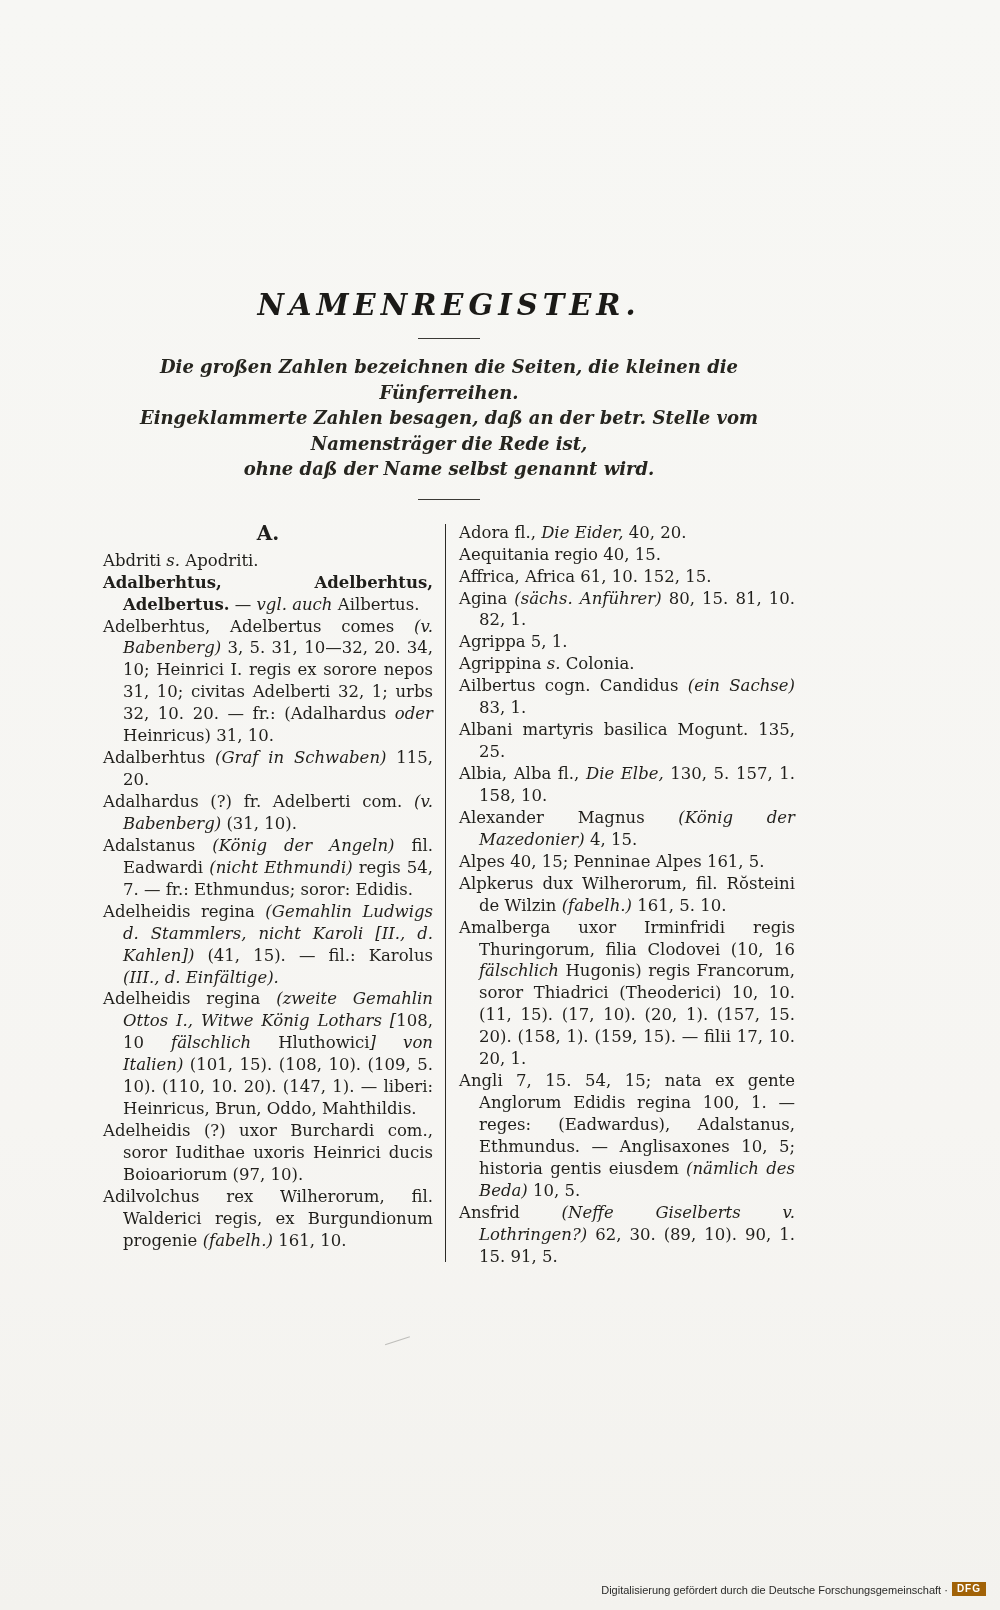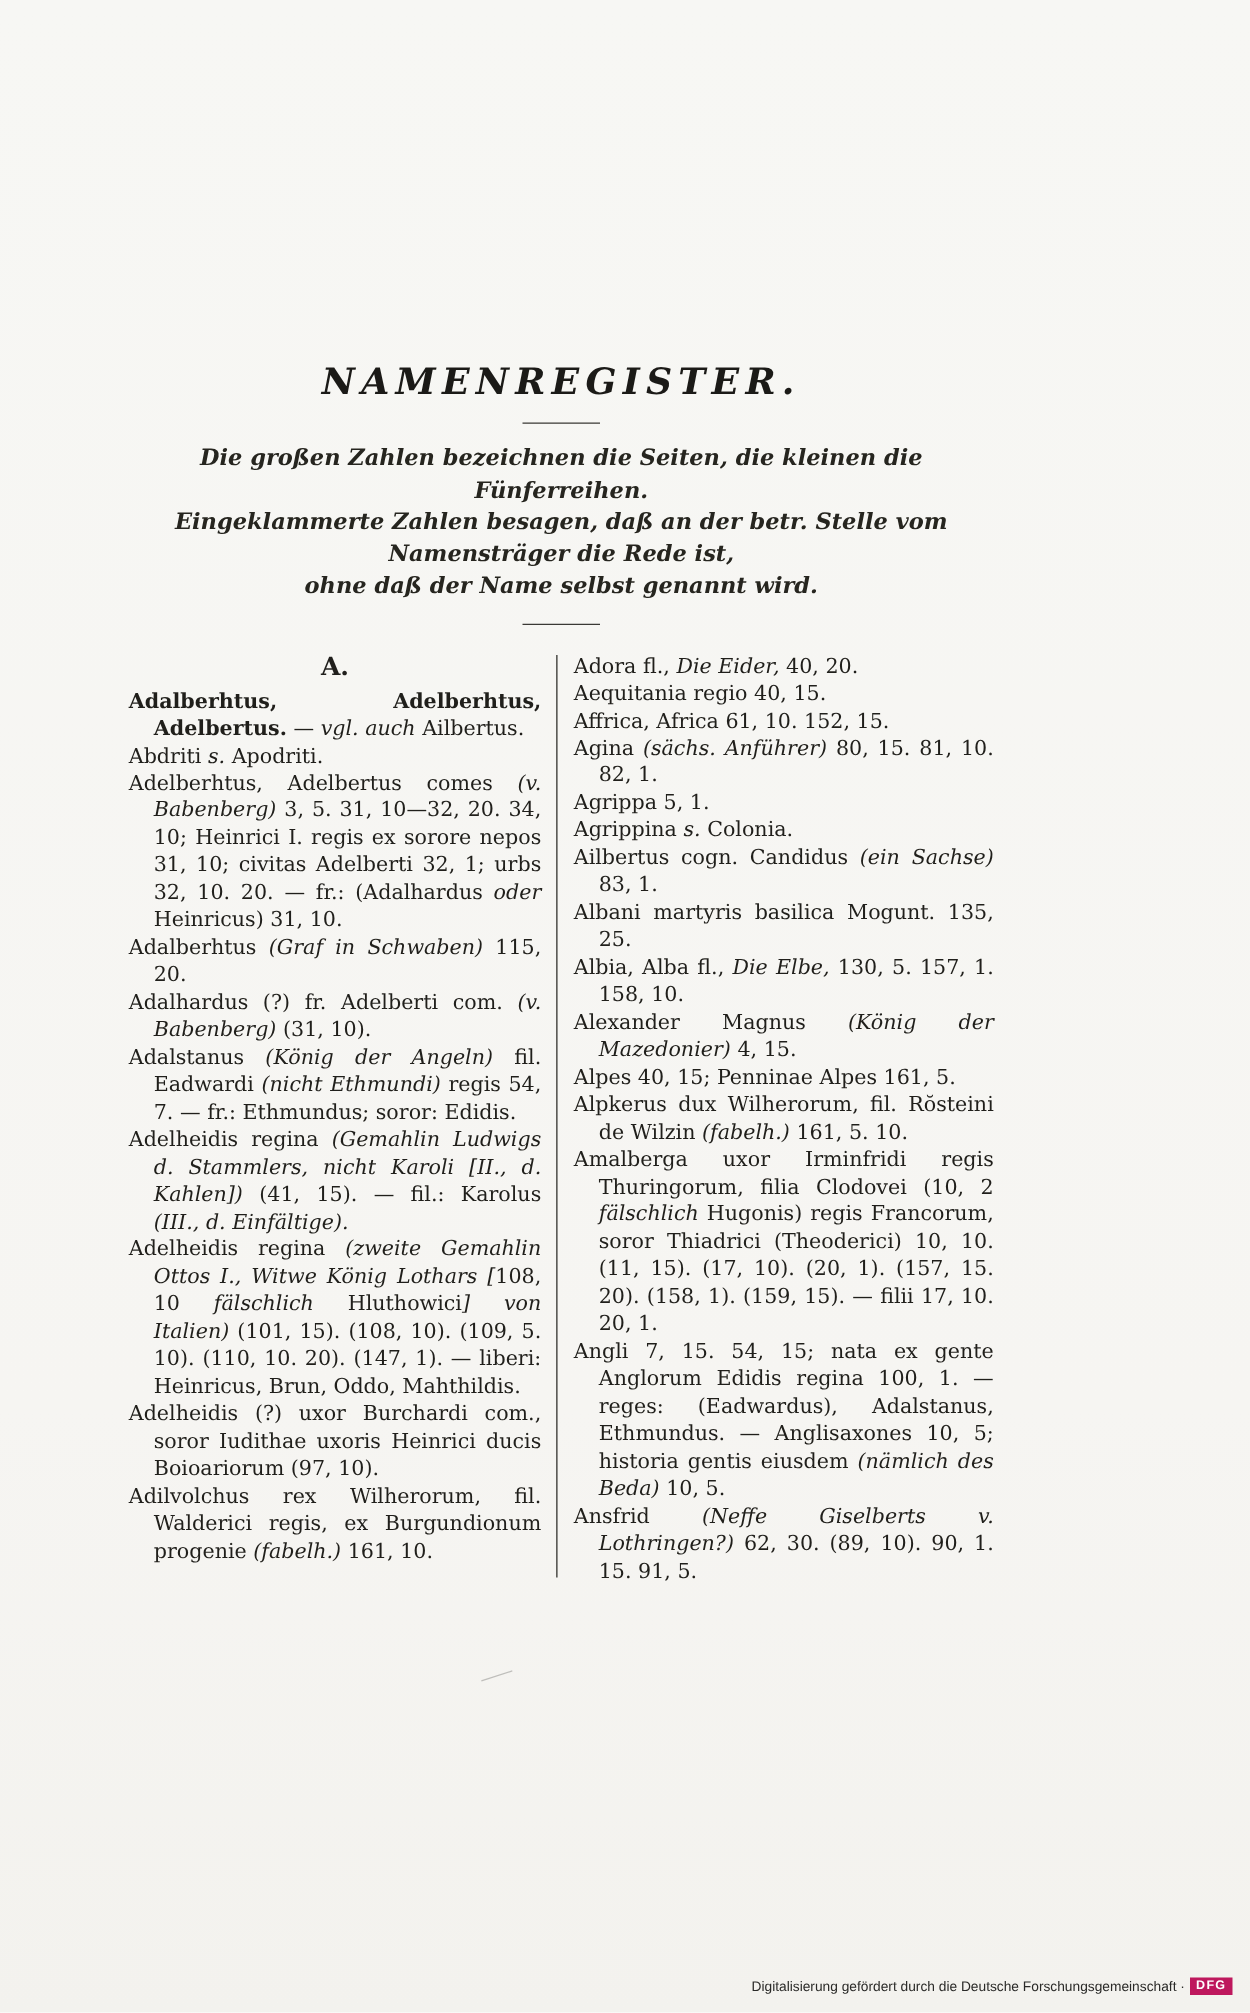--- a/index.html
+++ b/index.html
@@ -88,21 +88,21 @@
     font-family: "Liberation Sans", "DejaVu Sans", sans-serif;
     font-size: 11px;
     color: #2a2a28;
     display: flex;
     align-items: flex-end;
     gap: 4px;
     white-space: nowrap;
   }
   .dfg-badge {
     display: inline-block;
-    background: #be185d;
+    background: #a16207;
     color: #ffffff;
     font-weight: bold;
     font-size: 10px;
     letter-spacing: 1px;
     padding: 2px 5px;
     line-height: 1;
   }
 </style>
 </head>
 <body>
@@ -114,22 +114,22 @@
     <div>Die großen Zahlen bezeichnen die Seiten, die kleinen die Fünferreihen.</div>
     <div>Eingeklammerte Zahlen besagen, daß an der betr. Stelle vom Namensträger die Rede ist,</div>
     <div>ohne daß der Name selbst genannt wird.</div>
   </div>
   <div class="rule rule-bottom"></div>
 
   <div class="columns">
     <div class="col-left">
       <div class="section-letter">A.</div>
       <div id="left-entries">
+          <p class="entry"><span>Abdriti </span><span class="it">s.</span><span> Apodriti.</span></p>
           <p class="entry"><span class="bd">Adalberhtus, Adelberhtus, Adelbertus.</span><span> — </span><span class="it">vgl. auch</span><span> Ailbertus.</span></p>
-          <p class="entry"><span>Abdriti </span><span class="it">s.</span><span> Apodriti.</span></p>
           <p class="entry"><span>Adelberhtus, Adelbertus comes </span><span class="it">(v. Babenberg)</span><span> 3, 5. 31, 10—32, 20. 34, 10; Heinrici I. regis ex sorore nepos 31, 10; civitas Adelberti 32, 1; urbs 32, 10. 20. — fr.: (Adalhardus </span><span class="it">oder</span><span> Heinricus) 31, 10.</span></p>
           <p class="entry"><span>Adalberhtus </span><span class="it">(Graf in Schwaben)</span><span> 115, 20.</span></p>
           <p class="entry"><span>Adalhardus (?) fr. Adelberti com. </span><span class="it">(v. Babenberg)</span><span> (31, 10).</span></p>
           <p class="entry"><span>Adalstanus </span><span class="it">(König der Angeln)</span><span> fil. Eadwardi </span><span class="it">(nicht Ethmundi)</span><span> regis 54, 7. — fr.: Ethmundus; soror: Edidis.</span></p>
           <p class="entry"><span>Adelheidis regina </span><span class="it">(Gemahlin Ludwigs d. Stammlers, nicht Karoli [II., d. Kahlen])</span><span> (41, 15). — fil.: Karolus </span><span class="it">(III., d. Einfältige).</span></p>
           <p class="entry"><span>Adelheidis regina </span><span class="it">(zweite Gemahlin Ottos I., Witwe König Lothars [</span><span>108, 10 </span><span class="it">fälschlich</span><span> Hluthowici</span><span class="it">] von Italien)</span><span> (101, 15). (108, 10). (109, 5. 10). (110, 10. 20). (147, 1). — liberi: Heinricus, Brun, Oddo, Mahthildis.</span></p>
           <p class="entry"><span>Adelheidis (?) uxor Burchardi com., soror Iudithae uxoris Heinrici ducis Boioariorum (97, 10).</span></p>
           <p class="entry"><span>Adilvolchus rex Wilherorum, fil. Walderici regis, ex Burgundionum progenie </span><span class="it">(fabelh.)</span><span> 161, 10.</span></p>
         </div>
     </div>
@@ -141,21 +141,21 @@
           <p class="entry"><span>Affrica, Africa 61, 10. 152, 15.</span></p>
           <p class="entry"><span>Agina </span><span class="it">(sächs. Anführer)</span><span> 80, 15. 81, 10. 82, 1.</span></p>
           <p class="entry"><span>Agrippa 5, 1.</span></p>
           <p class="entry"><span>Agrippina </span><span class="it">s.</span><span> Colonia.</span></p>
           <p class="entry"><span>Ailbertus cogn. Candidus </span><span class="it">(ein Sachse)</span><span> 83, 1.</span></p>
           <p class="entry"><span>Albani martyris basilica Mogunt. 135, 25.</span></p>
           <p class="entry"><span>Albia, Alba fl., </span><span class="it">Die Elbe,</span><span> 130, 5. 157, 1. 158, 10.</span></p>
           <p class="entry"><span>Alexander Magnus </span><span class="it">(König der Mazedonier)</span><span> 4, 15.</span></p>
           <p class="entry"><span>Alpes 40, 15; Penninae Alpes 161, 5.</span></p>
           <p class="entry"><span>Alpkerus dux Wilherorum, fil. Rŏsteini de Wilzin </span><span class="it">(fabelh.)</span><span> 161, 5. 10.</span></p>
-          <p class="entry"><span>Amalberga uxor Irminfridi regis Thuringorum, filia Clodovei (10, 2 </span><span class="it">fälschlich</span><span> Hugonis) regis Francorum, soror Thiadrici (Theoderici) 10, 10. (11, 15). (17, 10). (20, 1). (157, 15. 20). (158, 1). (159, 15). — filii 17, 10. 20, 1.</span></p>
+          <p class="entry"><span>Amalberga uxor Irminfridi regis Thuringorum, filia Clodovei (10, 16 </span><span class="it">fälschlich</span><span> Hugonis) regis Francorum, soror Thiadrici (Theoderici) 10, 10. (11, 15). (17, 10). (20, 1). (157, 15. 20). (158, 1). (159, 15). — filii 17, 10. 20, 1.</span></p>
           <p class="entry"><span>Angli 7, 15. 54, 15; nata ex gente Anglorum Edidis regina 100, 1. — reges: (Eadwardus), Adalstanus, Ethmundus. — Anglisaxones 10, 5; historia gentis eiusdem </span><span class="it">(nämlich des Beda)</span><span> 10, 5.</span></p>
           <p class="entry"><span>Ansfrid </span><span class="it">(Neffe Giselberts v. Lothringen?)</span><span> 62, 30. (89, 10). 90, 1. 15. 91, 5.</span></p>
         </div>
     </div>
   </div>
 </div>
 
 <div class="pencil-mark"></div>
 
 <div class="footer">

